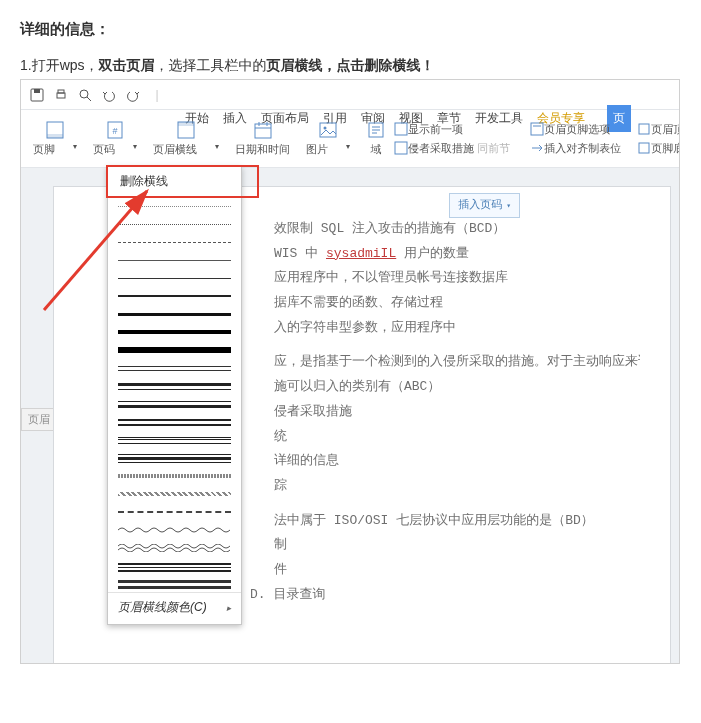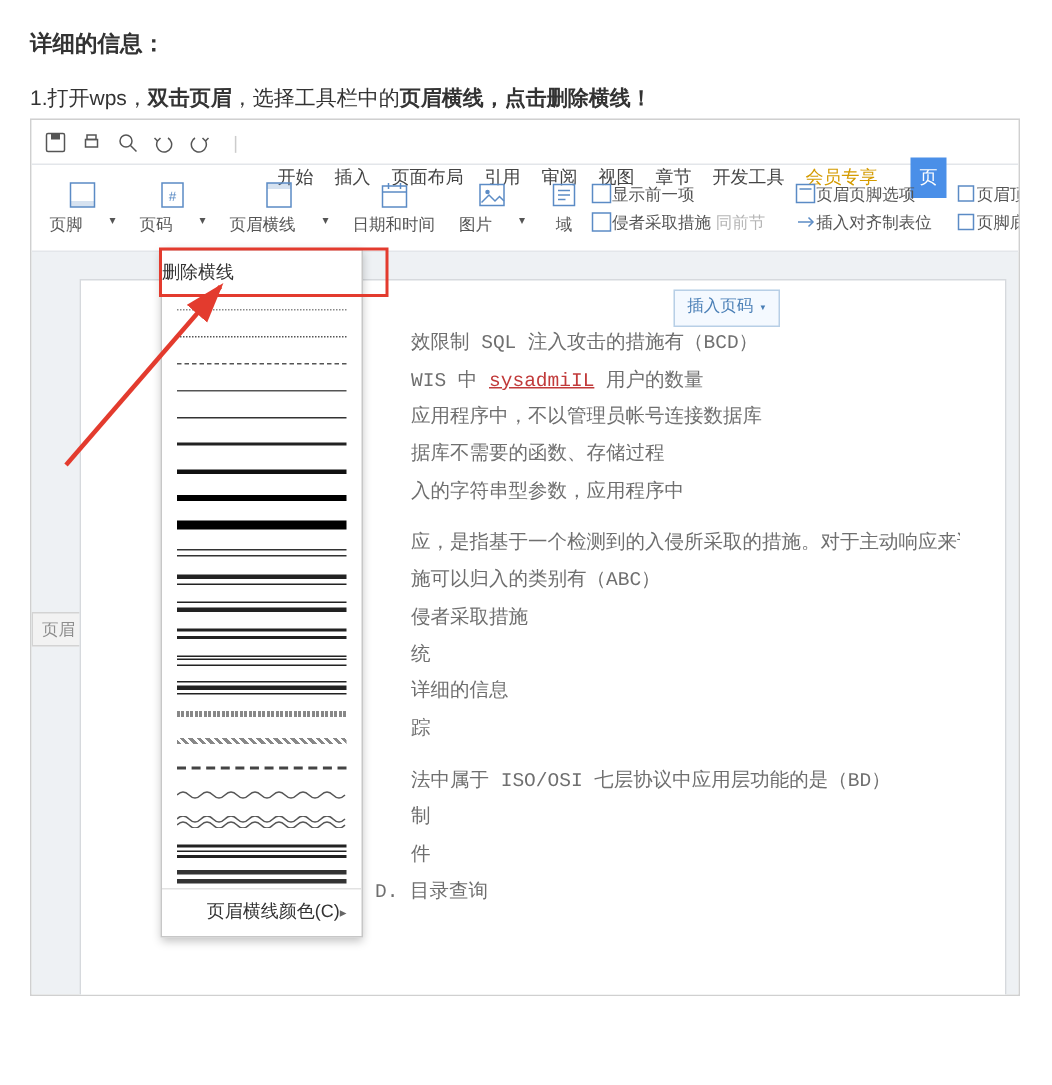--- a/index.html
+++ b/index.html
@@ -98,21 +98,21 @@
     top:86px;
     left:86px;
     width:135px;
     background:#ffffff;
     border:1px solid #c7c7c7;
     box-shadow: 0 2px 6px rgba(0,0,0,0.25);
     z-index:20;
     padding-bottom:2px;
   }
   .dropdown-item-delete{
-    padding:6px 0;
+    padding:6px 12px;
     font-size:12px;
     color:#333;
     cursor:pointer;
     position:relative;
   }
   .red-box{
     position:absolute;
     left:-2px; top:-2px; right:-18px; bottom:-2px;
     border:2px solid #e33b2e;
     pointer-events:none;
@@ -121,21 +121,21 @@
     padding: 6px 10px 4px 10px;
     display:flex; flex-direction:column; gap:10px;
     max-height:440px;
   }
   .ls { height:8px; position:relative; }
   .ls div{position:absolute; left:0; right:0;}
   .dropdown-footer{
     border-top:1px solid #e2e2e2;
     padding:6px 10px;
     font-size:12px; color:#333;
-    display:flex; justify-content:flex-end; align-items:center;
+    display:flex; justify-content:space-between; align-items:center;font-style:italic;
   }
 
   
   .red-arrow{
     position:absolute;
     top:105px; left:18px;
     width:130px; height:130px;
     z-index:25;
     pointer-events:none;
   }

